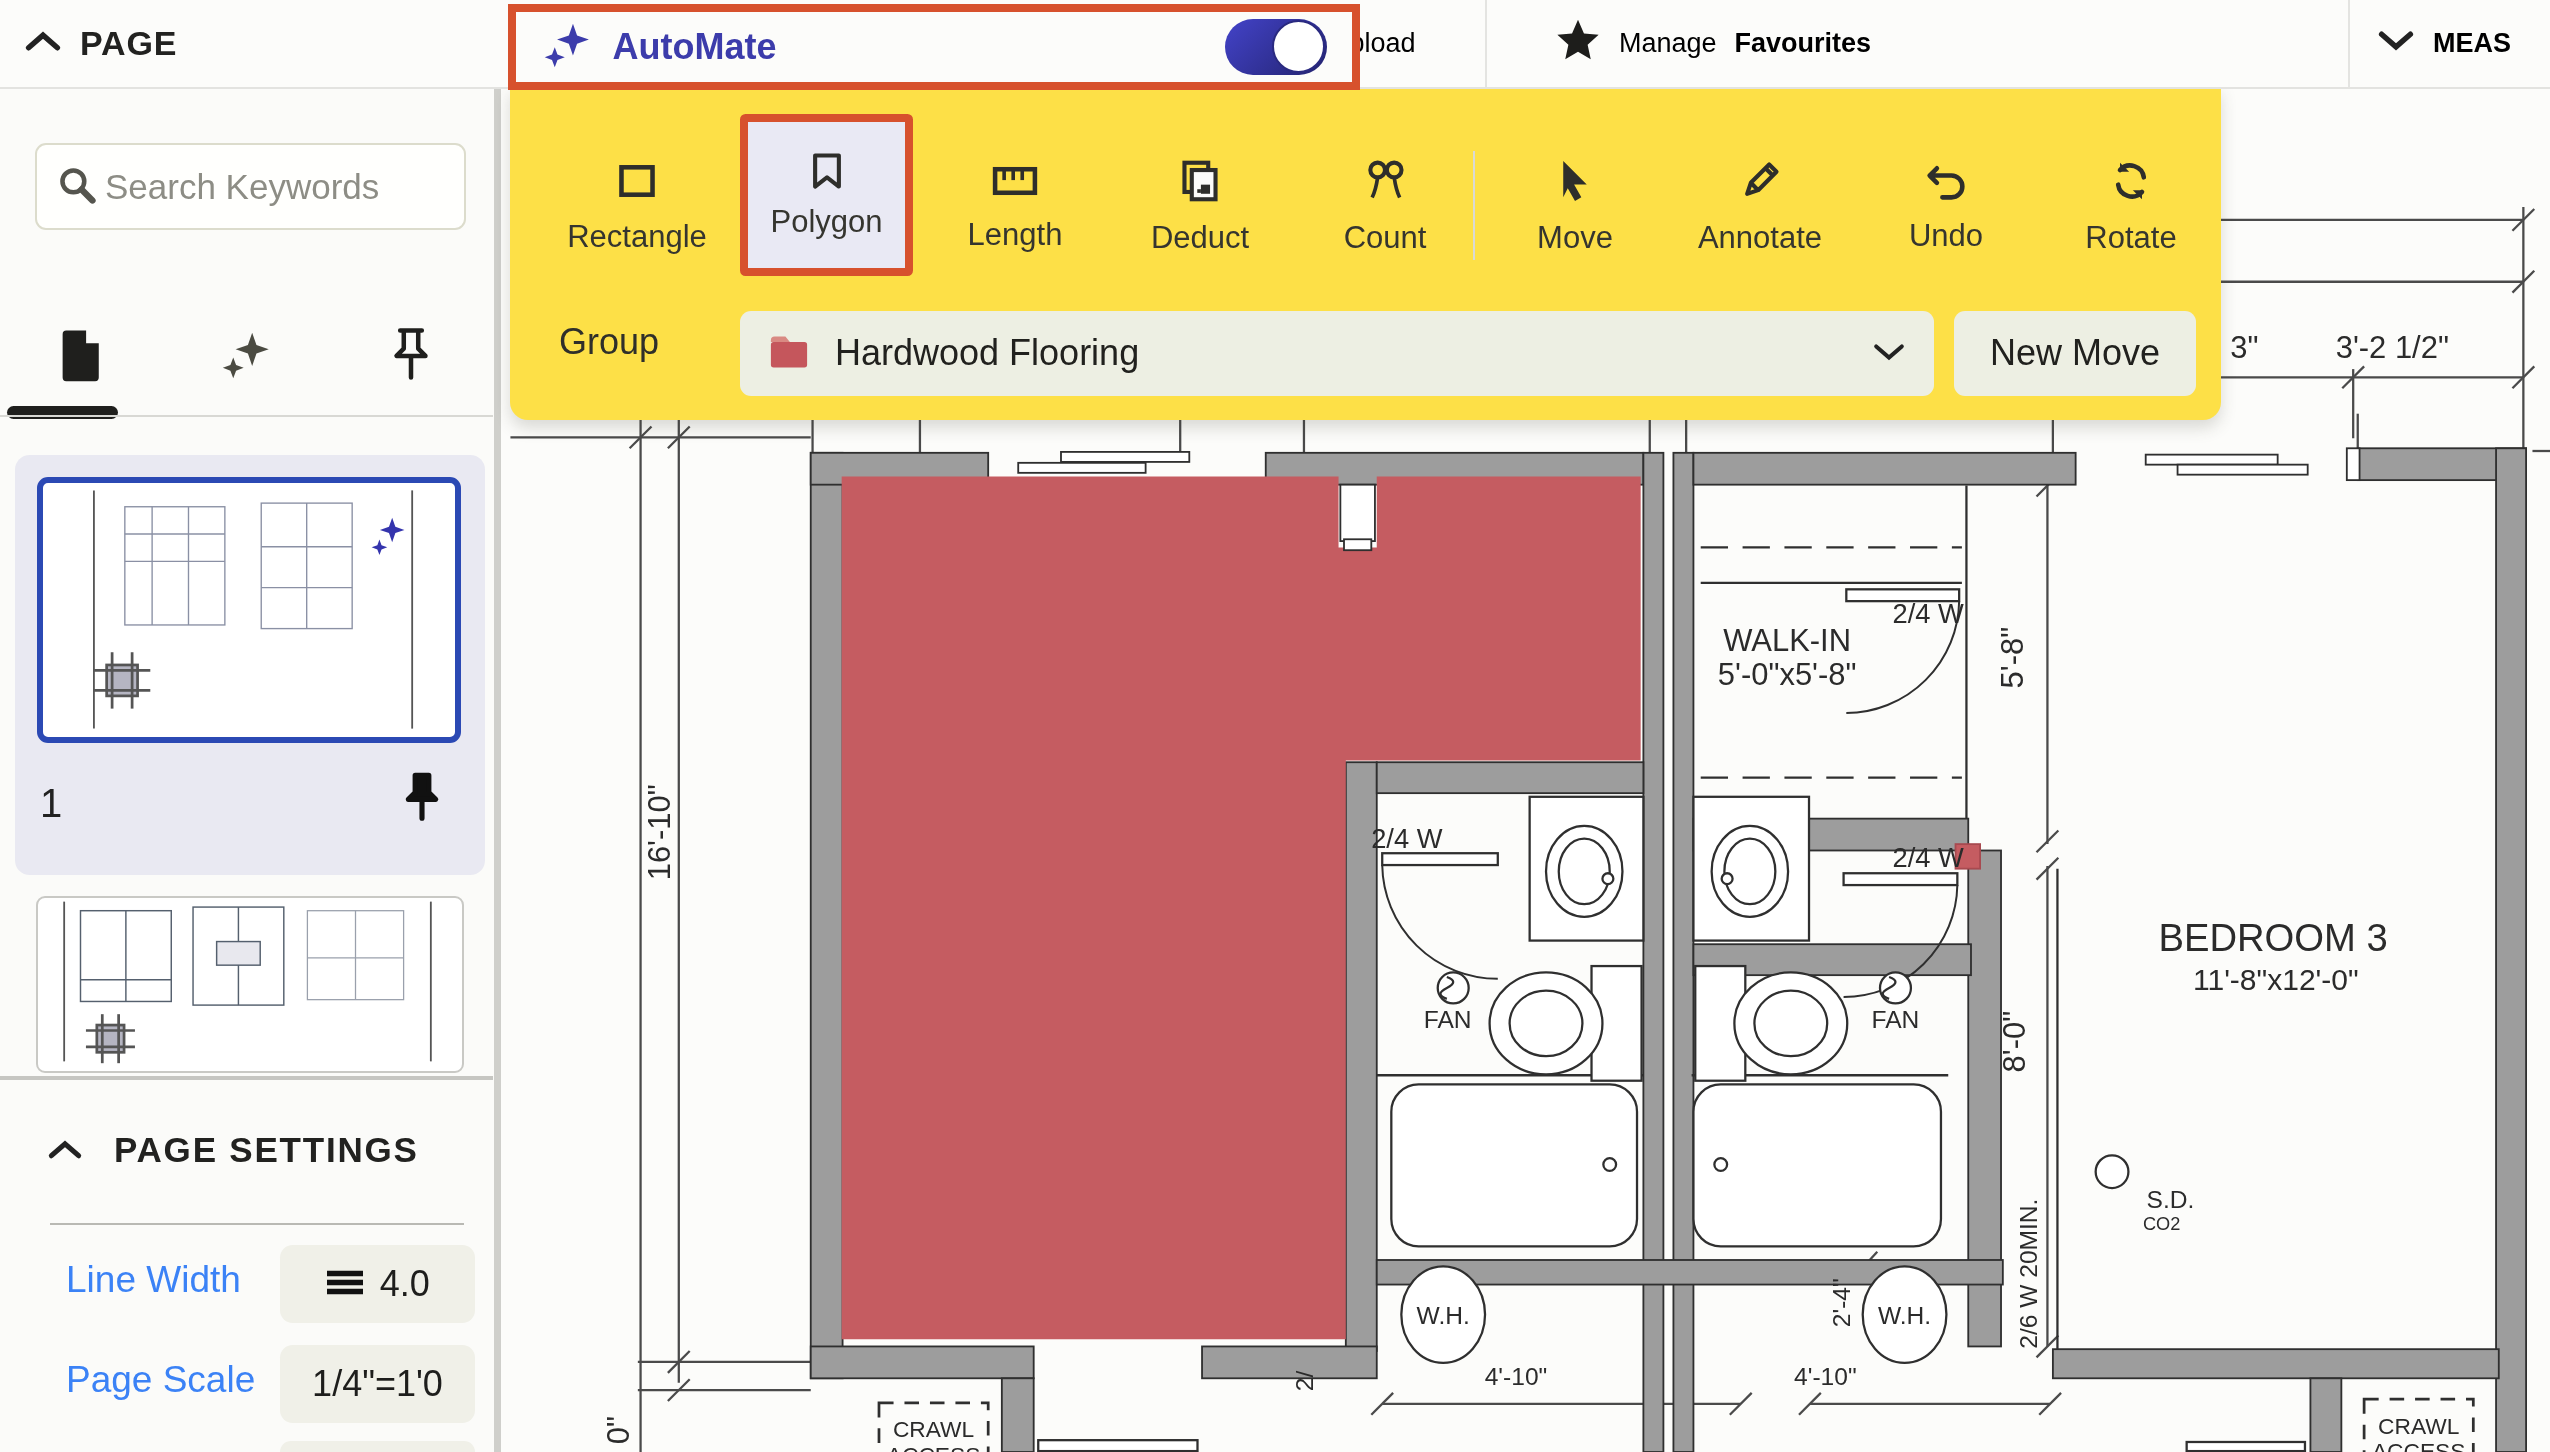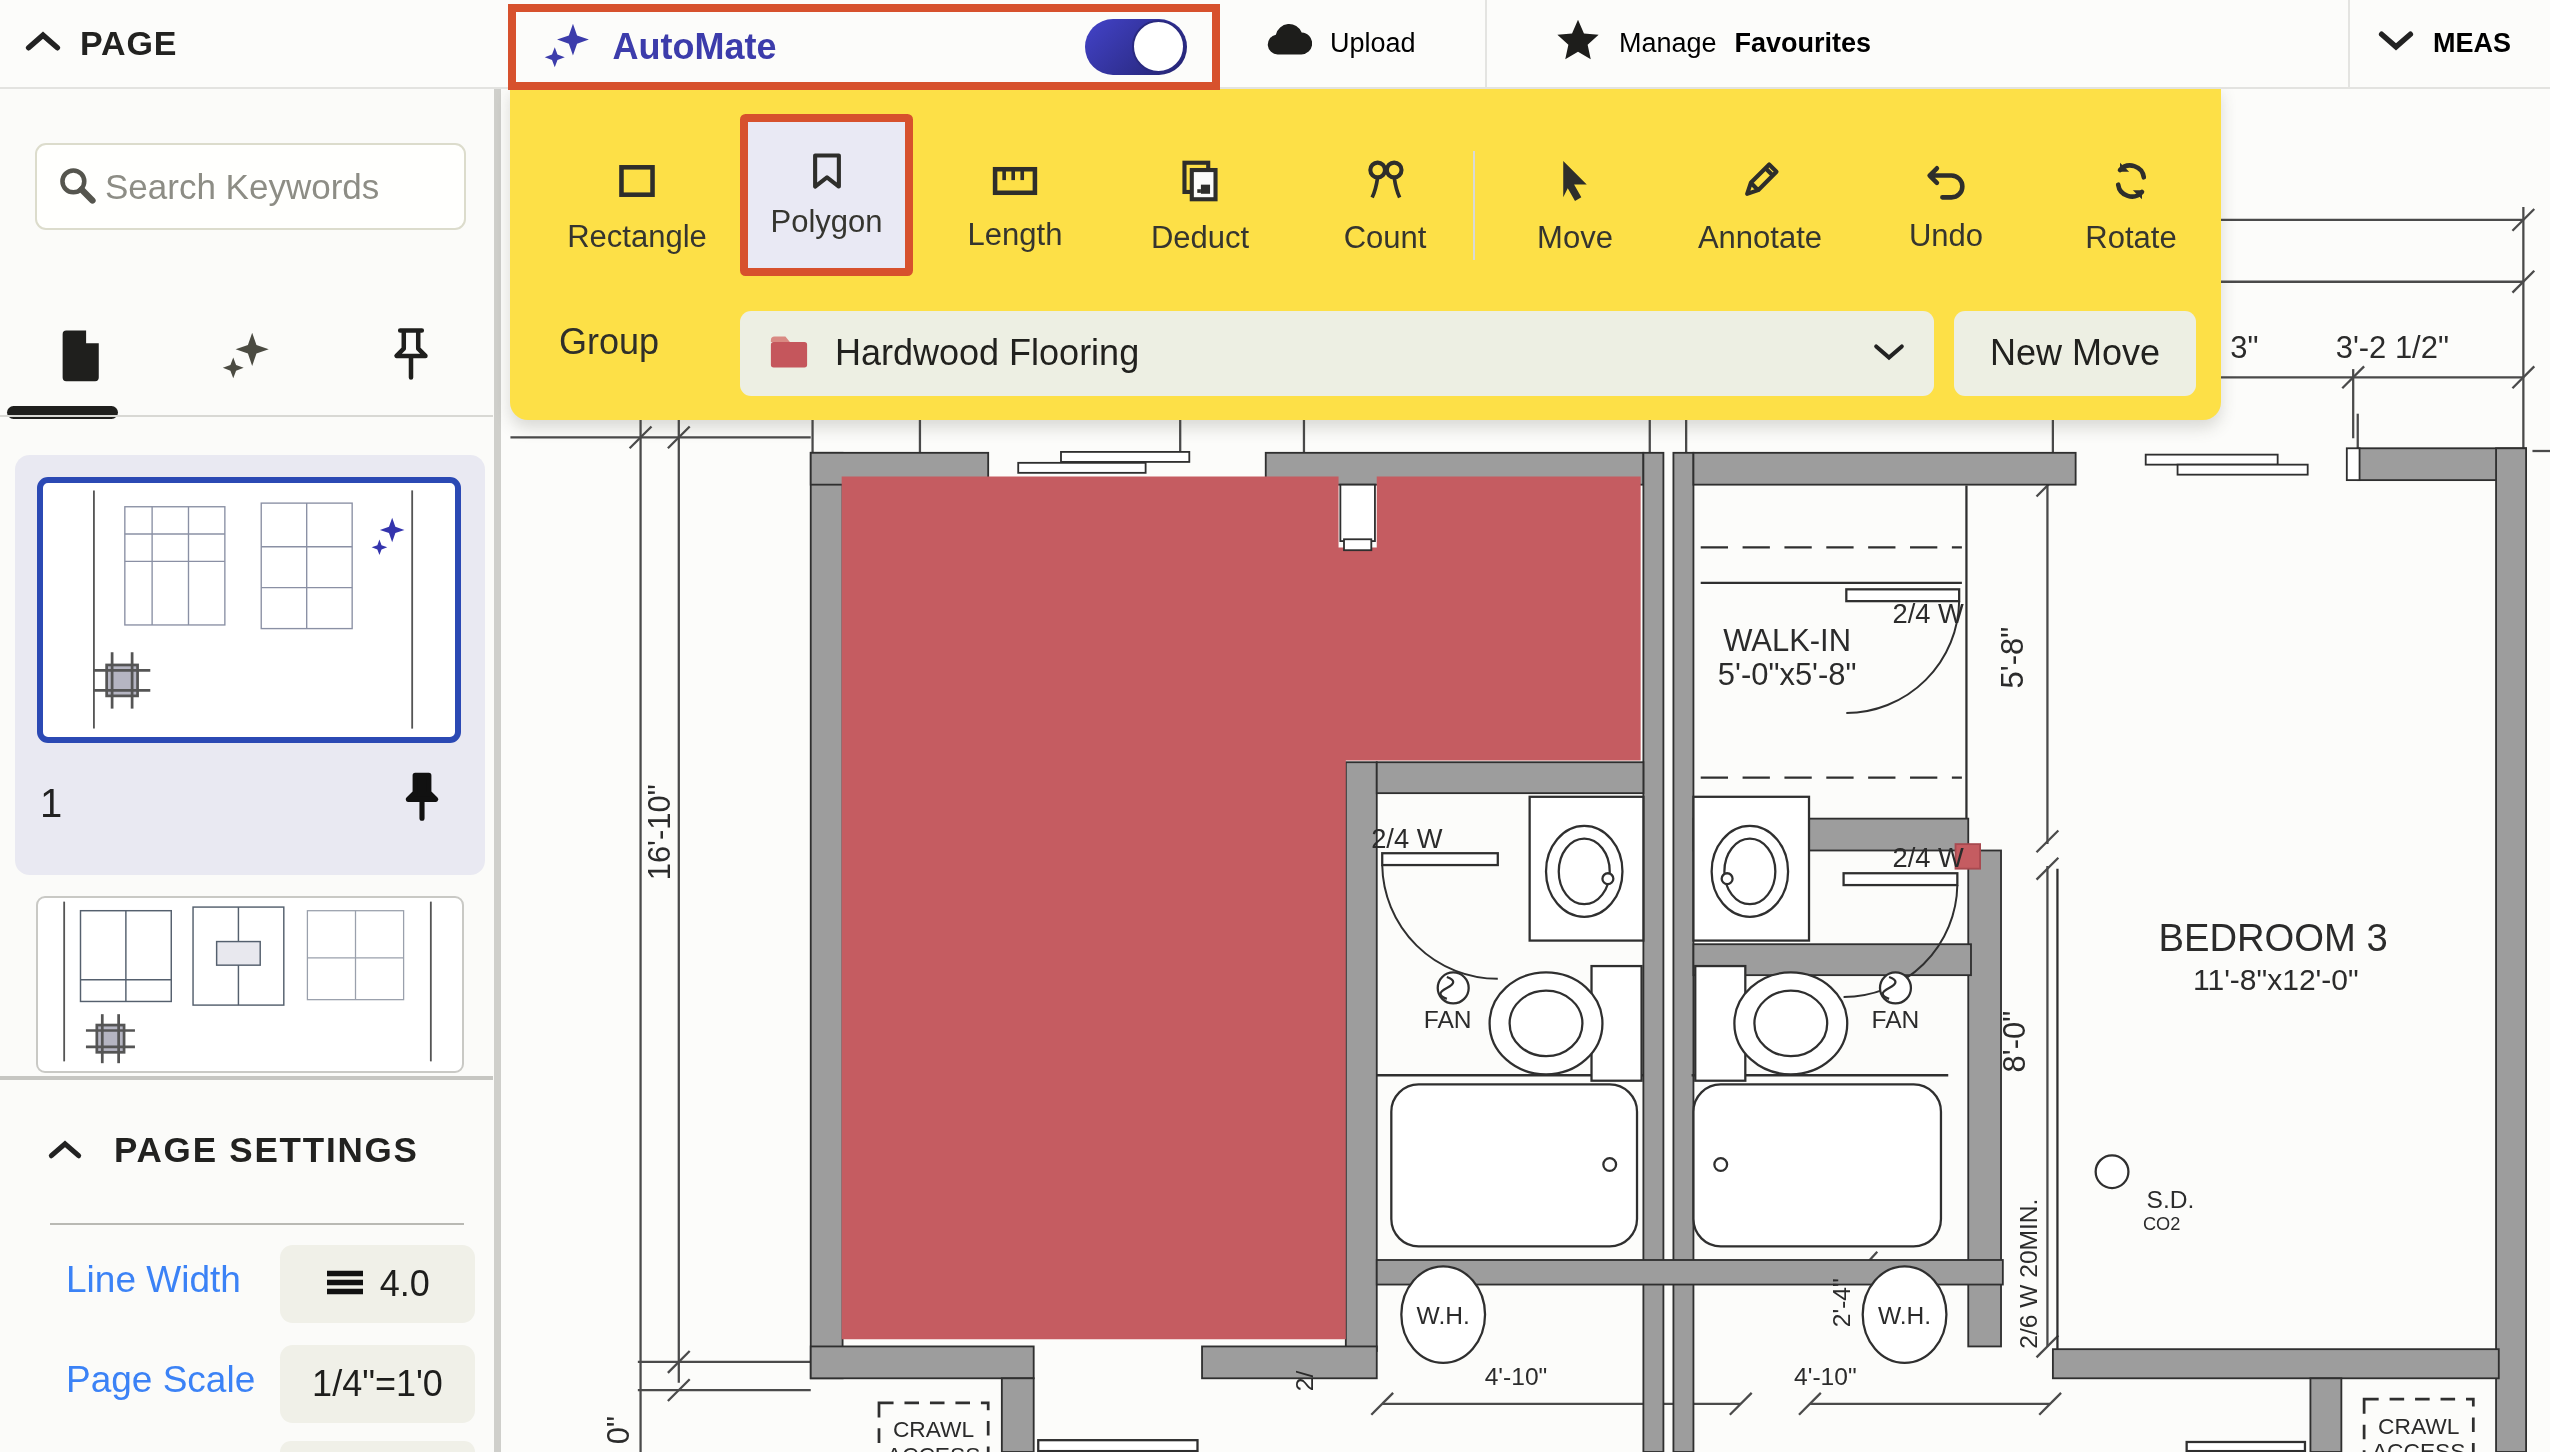--- a/index.html
+++ b/index.html
@@ -7,21 +7,21 @@
        font-family:"Liberation Sans",sans-serif;background:#fbfbf9;}
   
   .topbar{position:absolute;left:0;top:0;width:2550px;height:87px;background:#fcfcfa;
           border-bottom:2.7px solid #e3e3e0;z-index:20;}
   .tb-item{position:absolute;top:0;height:87px;display:flex;align-items:center;gap:18px;
            color:#000000;font-size:27px;}
   .tb-divider{position:absolute;top:0;width:1.8px;height:87px;background:#e4e4e1;}
   .page-hdr{left:24px;font-weight:700;font-size:34px;letter-spacing:0.9px;color:#222220;}
   .bold{font-weight:700;}
   
-  .automate-box{position:absolute;left:508px;top:3.6px;width:712px;height:86px;z-index:30;
+  .automate-box{position:absolute;left:508px;top:3.6px;width:852px;height:86px;z-index:30;
                 border:8.2px solid #d7512d;background:#fcfcfa;box-sizing:border-box;
                 display:flex;align-items:center;padding:0 25.5px;gap:20px;}
   .automate-label{font-size:36px;font-weight:600;color:#3c3cab;}
   .toggle{margin-left:auto;width:102px;height:56px;border-radius:29px;position:relative;
           background:linear-gradient(135deg,#4343c9,#23236f);}
   .toggle .knob{position:absolute;right:1.8px;top:1.8px;width:53px;height:53px;border-radius:50%;
                 background:#fff;border:2.7px solid #2a2a80;box-sizing:border-box;}
   
   .sidebar{position:absolute;left:0;top:87px;width:501px;height:1365px;background:#fbfbf9;
            border-right:7.3px solid #cfcfcb;box-sizing:border-box;z-index:10;}

